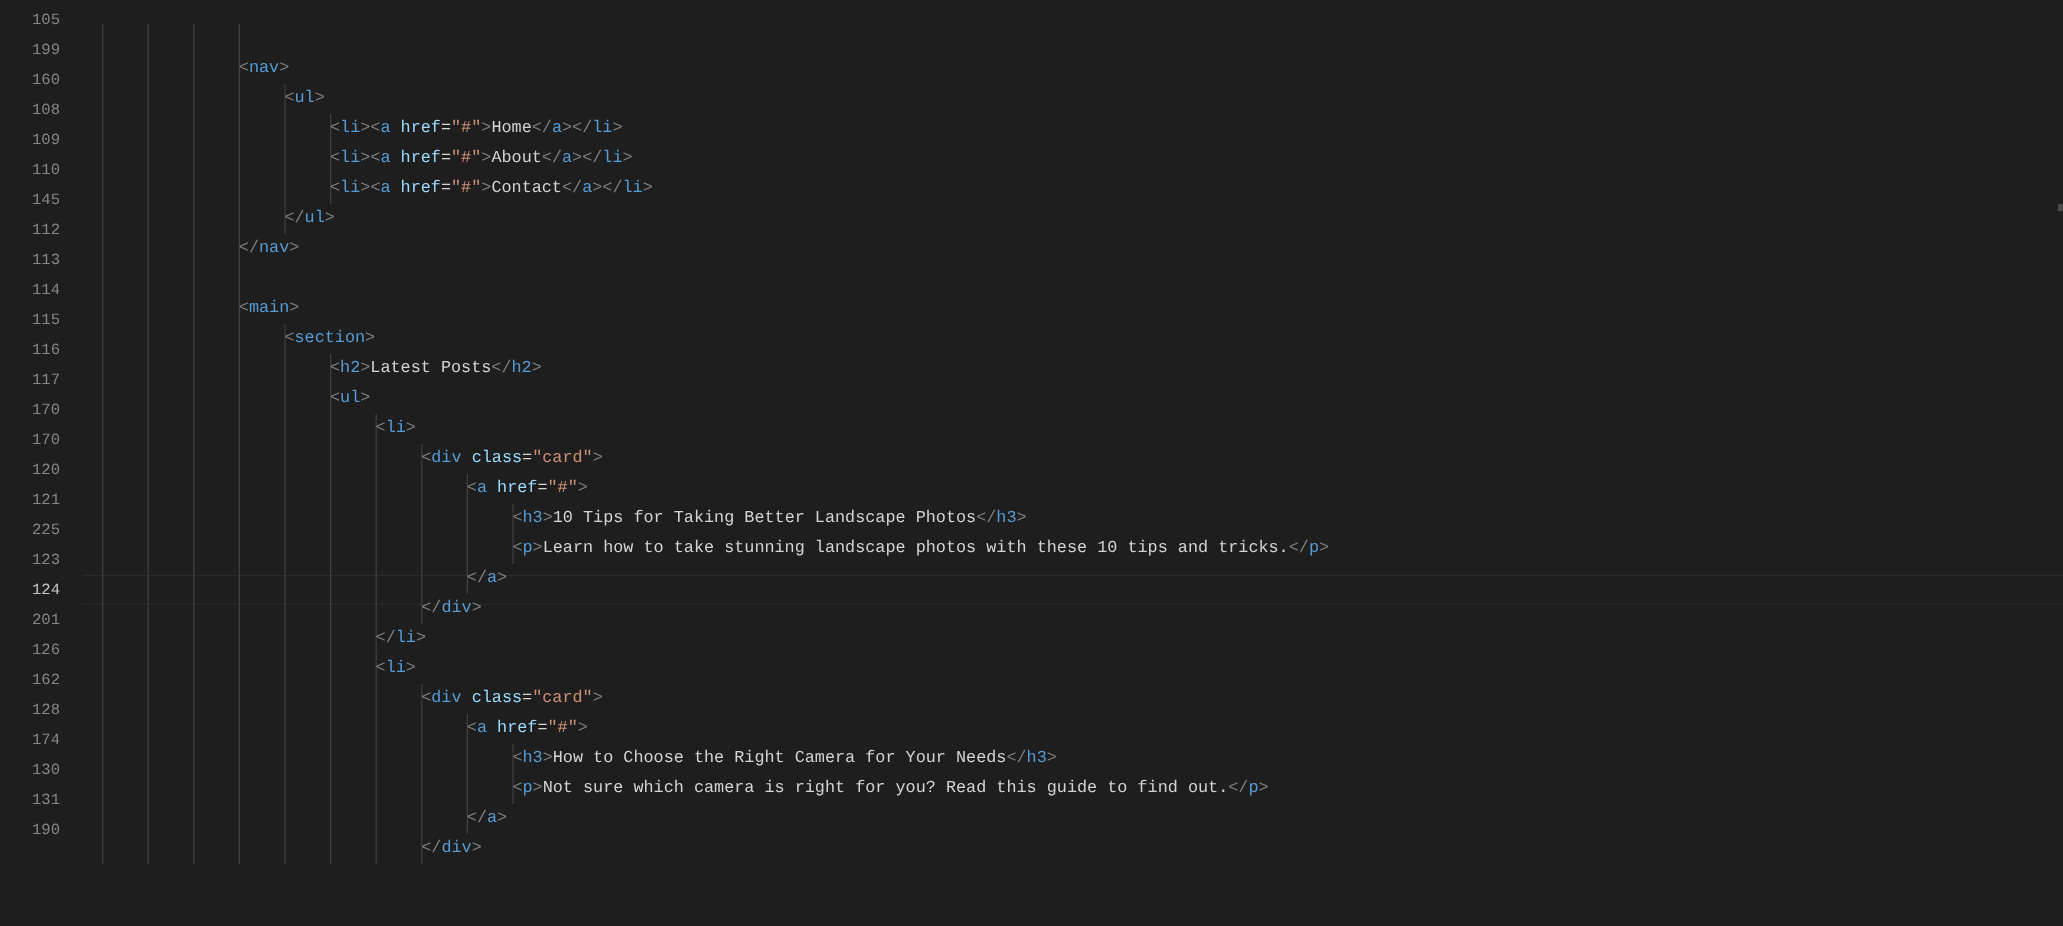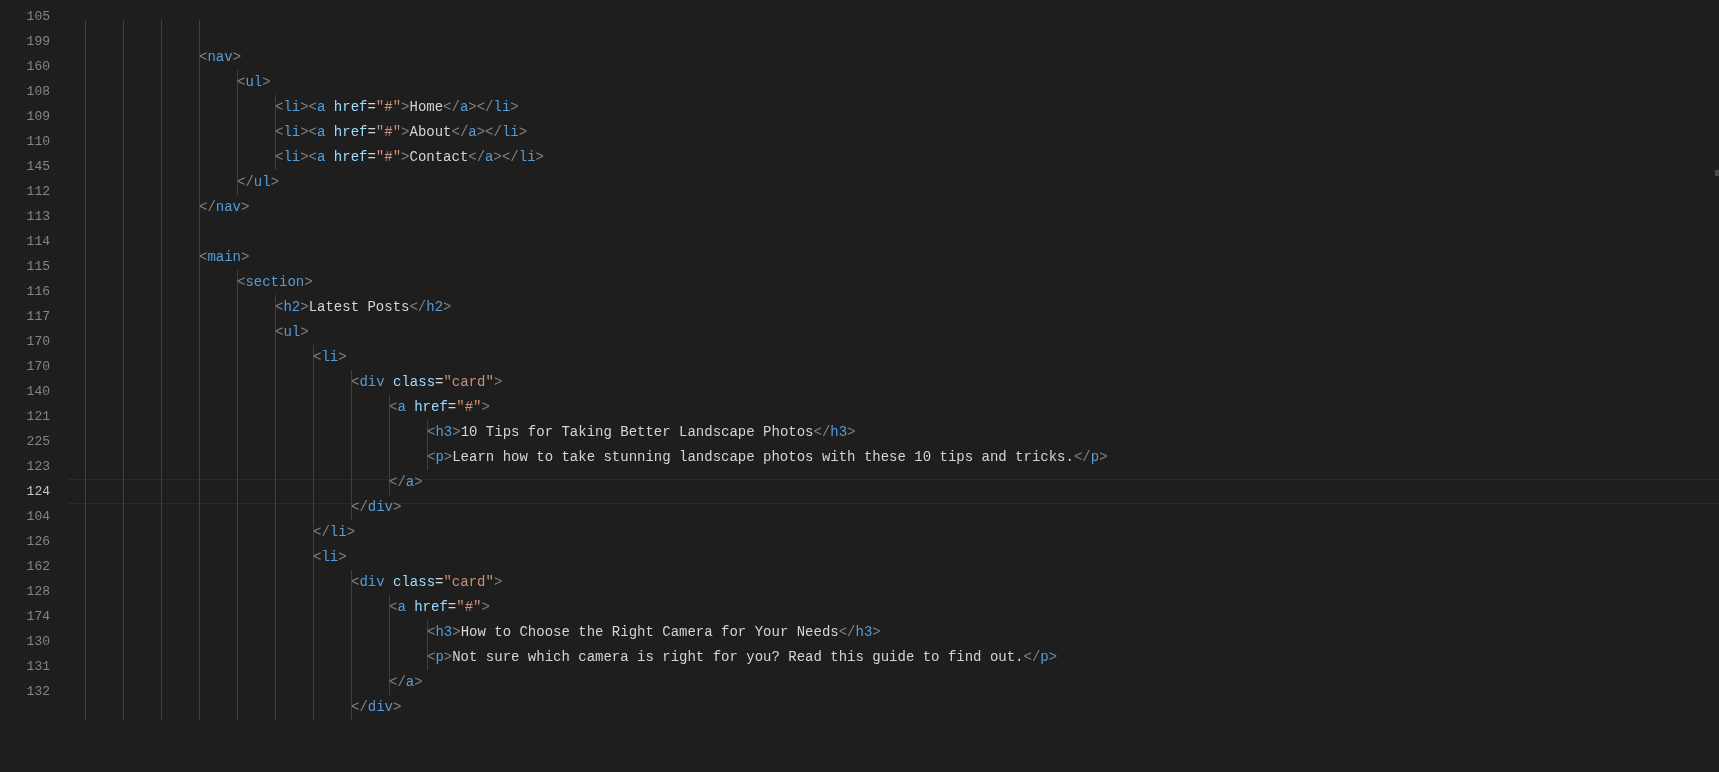--- a/index.html
+++ b/index.html
@@ -102,33 +102,33 @@
       <div class="line-number">110</div>
       <div class="line-number">145</div>
       <div class="line-number">112</div>
       <div class="line-number">113</div>
       <div class="line-number">114</div>
       <div class="line-number">115</div>
       <div class="line-number">116</div>
       <div class="line-number">117</div>
       <div class="line-number">170</div>
       <div class="line-number">170</div>
-      <div class="line-number">140</div>
+      <div class="line-number">120</div>
       <div class="line-number">121</div>
       <div class="line-number">225</div>
       <div class="line-number">123</div>
       <div class="line-number current">124</div>
-      <div class="line-number">104</div>
+      <div class="line-number">201</div>
       <div class="line-number">126</div>
       <div class="line-number">162</div>
       <div class="line-number">128</div>
       <div class="line-number">174</div>
       <div class="line-number">130</div>
       <div class="line-number">131</div>
-      <div class="line-number">132</div>
+      <div class="line-number">190</div>
     </div>
   <div class="code-area" id="codeArea">
     <div class="line-highlight" id="lineHighlight" style="top: 479px;"></div>
   <div class="code-line"><div class="indent-guide" style="left: 17px;"></div><div class="indent-guide" style="left: 55px;"></div><div class="indent-guide" style="left: 93px;"></div><div class="indent-guide" style="left: 131px;"></div><span style="padding-left: 131px; position: relative;"></span></div>
       <div class="code-line"><div class="indent-guide" style="left: 17px;"></div><div class="indent-guide" style="left: 55px;"></div><div class="indent-guide" style="left: 93px;"></div><div class="indent-guide" style="left: 131px;"></div><span style="padding-left: 131px; position: relative;"><span class="tag-bracket">&lt;</span><span class="tag-name">nav</span><span class="tag-bracket">&gt;</span></span></div>
       <div class="code-line"><div class="indent-guide" style="left: 17px;"></div><div class="indent-guide" style="left: 55px;"></div><div class="indent-guide" style="left: 93px;"></div><div class="indent-guide" style="left: 131px;"></div><div class="indent-guide" style="left: 169px;"></div><span style="padding-left: 169px; position: relative;"><span class="tag-bracket">&lt;</span><span class="tag-name">ul</span><span class="tag-bracket">&gt;</span></span></div>
       <div class="code-line"><div class="indent-guide" style="left: 17px;"></div><div class="indent-guide" style="left: 55px;"></div><div class="indent-guide" style="left: 93px;"></div><div class="indent-guide" style="left: 131px;"></div><div class="indent-guide" style="left: 169px;"></div><div class="indent-guide" style="left: 207px;"></div><span style="padding-left: 207px; position: relative;"><span class="tag-bracket">&lt;</span><span class="tag-name">li</span><span class="tag-bracket">&gt;&lt;</span><span class="tag-name">a</span><span class="text"> </span><span class="attr-name">href</span><span class="attr-eq">=</span><span class="attr-value">"#"</span><span class="tag-bracket">&gt;</span><span class="text">Home</span><span class="tag-bracket">&lt;/</span><span class="tag-name">a</span><span class="tag-bracket">&gt;&lt;/</span><span class="tag-name">li</span><span class="tag-bracket">&gt;</span></span></div>
       <div class="code-line"><div class="indent-guide" style="left: 17px;"></div><div class="indent-guide" style="left: 55px;"></div><div class="indent-guide" style="left: 93px;"></div><div class="indent-guide" style="left: 131px;"></div><div class="indent-guide" style="left: 169px;"></div><div class="indent-guide" style="left: 207px;"></div><span style="padding-left: 207px; position: relative;"><span class="tag-bracket">&lt;</span><span class="tag-name">li</span><span class="tag-bracket">&gt;&lt;</span><span class="tag-name">a</span><span class="text"> </span><span class="attr-name">href</span><span class="attr-eq">=</span><span class="attr-value">"#"</span><span class="tag-bracket">&gt;</span><span class="text">About</span><span class="tag-bracket">&lt;/</span><span class="tag-name">a</span><span class="tag-bracket">&gt;&lt;/</span><span class="tag-name">li</span><span class="tag-bracket">&gt;</span></span></div>
       <div class="code-line"><div class="indent-guide" style="left: 17px;"></div><div class="indent-guide" style="left: 55px;"></div><div class="indent-guide" style="left: 93px;"></div><div class="indent-guide" style="left: 131px;"></div><div class="indent-guide" style="left: 169px;"></div><div class="indent-guide" style="left: 207px;"></div><span style="padding-left: 207px; position: relative;"><span class="tag-bracket">&lt;</span><span class="tag-name">li</span><span class="tag-bracket">&gt;&lt;</span><span class="tag-name">a</span><span class="text"> </span><span class="attr-name">href</span><span class="attr-eq">=</span><span class="attr-value">"#"</span><span class="tag-bracket">&gt;</span><span class="text">Contact</span><span class="tag-bracket">&lt;/</span><span class="tag-name">a</span><span class="tag-bracket">&gt;&lt;/</span><span class="tag-name">li</span><span class="tag-bracket">&gt;</span></span></div>
       <div class="code-line"><div class="indent-guide" style="left: 17px;"></div><div class="indent-guide" style="left: 55px;"></div><div class="indent-guide" style="left: 93px;"></div><div class="indent-guide" style="left: 131px;"></div><div class="indent-guide" style="left: 169px;"></div><span style="padding-left: 169px; position: relative;"><span class="tag-bracket">&lt;/</span><span class="tag-name">ul</span><span class="tag-bracket">&gt;</span></span></div>

